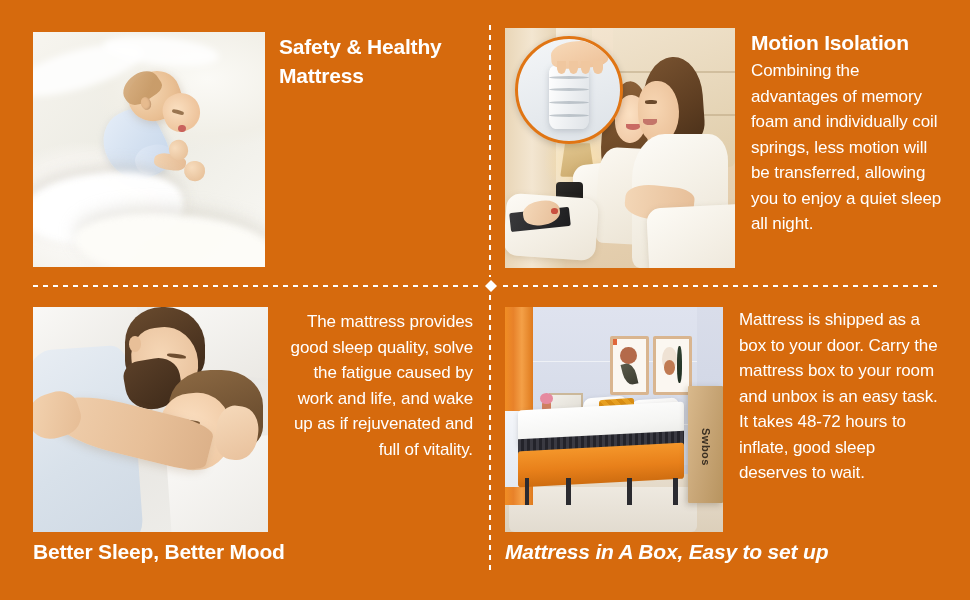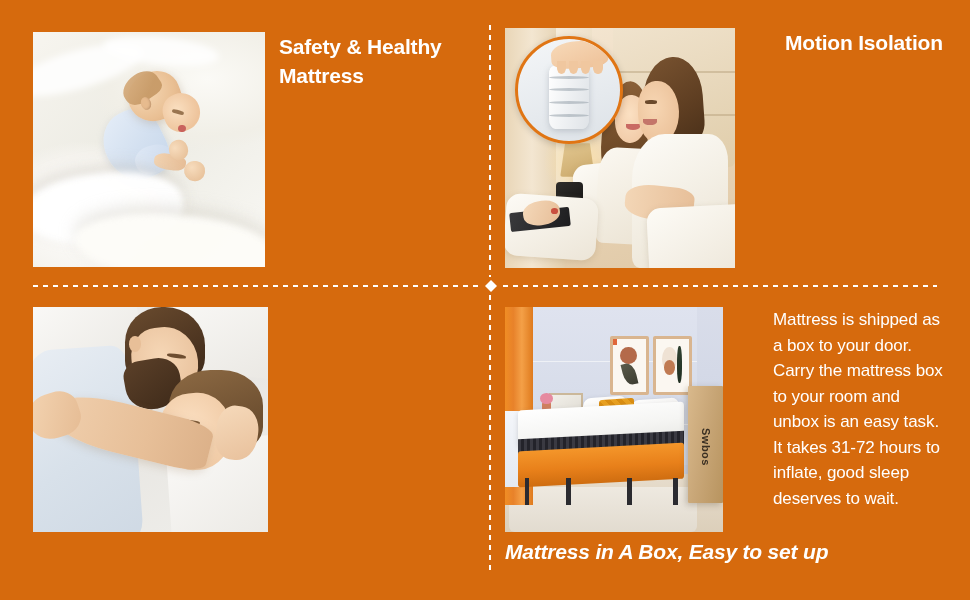--- a/index.html
+++ b/index.html
@@ -42,21 +42,21 @@
   .q-bl { left:33px;  top:307px; width:440px; height:225px; }
   .q-br { left:505px; top:307px; width:440px; height:225px; }
 
   .photo { position:relative; overflow:hidden; flex:0 0 auto; background:#efefef; }
   .p-tl { width:232px; height:235px; }
   .p-tr { width:230px; height:240px; }
   .p-bl { width:235px; height:225px; }
   .p-br { width:218px; height:225px; }
 
   .txtcol { flex:1 1 auto; padding-left:14px; }
-  .txtcol.right-col { padding-left:16px;margin-left:34px; }
+  .txtcol.right-col { padding-left:16px; }
 
   h2 {
     font-size:21px; font-weight:bold; line-height:29px;
     letter-spacing:-0.2px; margin-bottom:1px;
   }
   .body-txt { font-size:17px; line-height:25.5px; letter-spacing:-0.1px; }
   .body-txt.ralign { text-align:right; padding-top:2px; }
 
   .caption {
     position:absolute; font-size:21px; font-weight:bold; letter-spacing:-0.2px;
@@ -355,20 +355,21 @@
         </div>
         <div class="coil-hand"></div>
         <div class="coil-finger" style="left:38%"></div>
         <div class="coil-finger" style="left:50%"></div>
         <div class="coil-finger" style="left:62%"></div>
         <div class="coil-finger" style="left:74%"></div>
       </div>
     </div>
     <div class="txtcol right-col">
       <h2>Motion Isolation</h2>
+      <div class="body-txt">Combining the advantages of memory foam and individually coil springs, less motion will be transferred, allowing you to enjoy a quiet sleep all night.</div>
     </div>
   </div>
 
   <div class="quad q-bl">
     <div class="photo p-bl">
       <div class="slp-bg"></div>
       <div class="slp-pillow sp1"></div>
       <div class="slp-pillow sp2"></div>
       <div class="slp-shirt"></div>
       <div class="m2-hair"></div>
@@ -378,20 +379,23 @@
       <div class="m2-beard"></div>
       <div class="slp-pillow sp3"></div>
       <div class="w2-hair"></div>
       <div class="w2-face"></div>
       <div class="w2-eye"></div>
       <div class="w2-lip"></div>
       <div class="arm-big"></div>
       <div class="hand-big"></div>
       <div class="hand-sm"></div>
     </div>
+    <div class="txtcol">
+      <div class="body-txt ralign">The mattress provides good sleep quality, solve the fatigue caused by work and life, and wake up as if rejuvenated and full of vitality.</div>
+    </div>
   </div>
 
   <div class="quad q-br">
     <div class="photo p-br">
       <div class="br-bg"></div>
       <div class="br-wall"></div>
       <div class="br-wall-line" style="top:24%"></div>
       <div class="br-wall-line" style="top:52%"></div>
       <div class="br-floor"></div>
       <div class="br-rug"></div>
@@ -424,19 +428,20 @@
       <div class="br-base"></div>
       <div class="br-leg" style="left:9%"></div>
       <div class="br-leg" style="left:28%"></div>
       <div class="br-leg" style="left:56%"></div>
       <div class="br-leg" style="left:77%"></div>
 
       <div class="br-box"></div>
       <div class="br-box-label">Swbos</div>
     </div>
     <div class="txtcol right-col">
-      <div class="body-txt">Mattress is shipped as a box to your door. Carry the mattress box to your room and unbox is an easy task. It takes 31-72 hours to inflate, good sleep deserves to wait.</div>
+      <div class="body-txt">Mattress is shipped as a box to your door. Carry the mattress box to your room and unbox is an easy task. It takes 48-72 hours to inflate, good sleep deserves to wait.</div>
     </div>
   </div>
 
+  <div class="caption cap-l">Better Sleep, Better Mood</div>
   <div class="caption cap-r">Mattress in A Box, Easy to set up</div>
 
 </div>
 
 </body></html>

